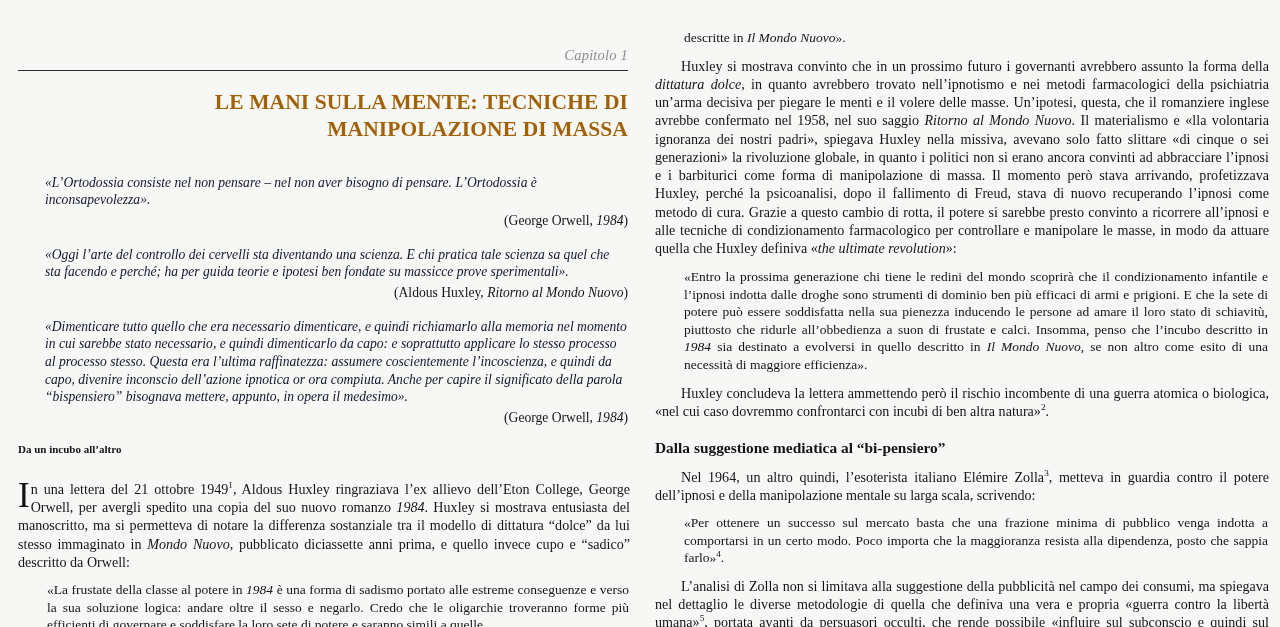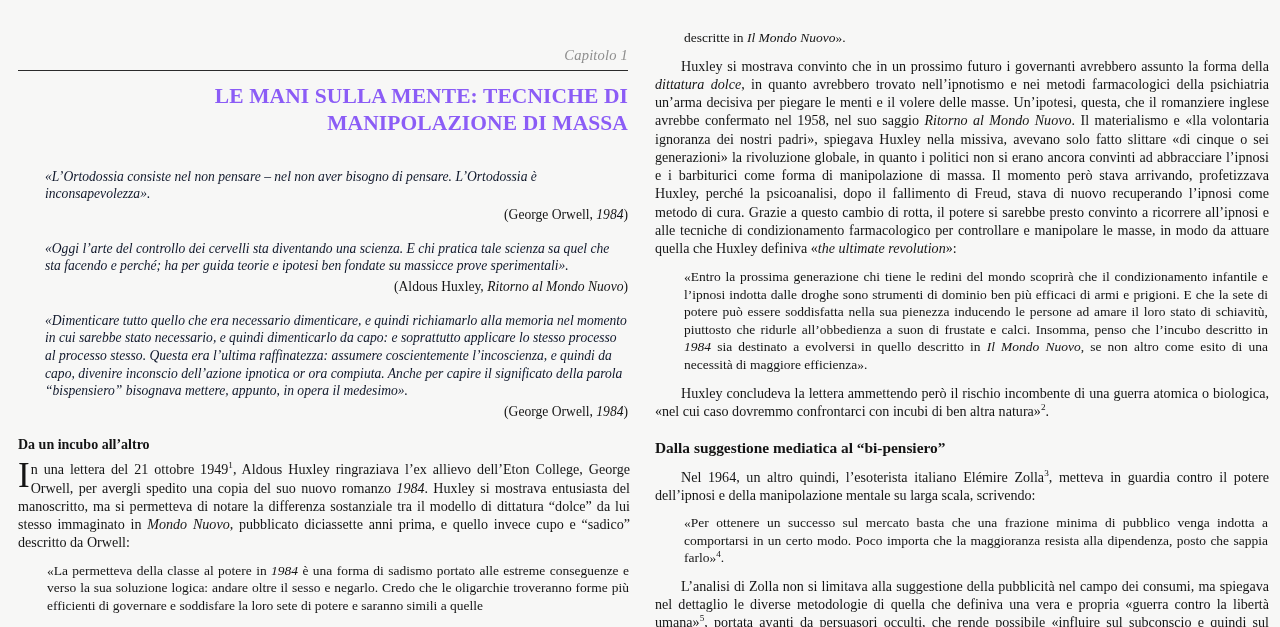--- a/index.html
+++ b/index.html
@@ -59,23 +59,23 @@
     width: 610px;
   }
 
   
   .chapter-title {
     text-align: right;
     font-weight: bold;
     font-size: 21.5px;
     line-height: 1.28;
     letter-spacing: .1px;
-    margin-top: 12px;
+    margin-top: 18px;
     padding-right: 2px;
-    color: #8b5cf6;
+    color: #a16207;
   }
 
   
   .epigraphs {
     margin-top: 30px;
     padding-left: 27px;
     padding-right: 2px;
   }
   .epigraph {
     margin-bottom: 16px;
@@ -91,23 +91,23 @@
     text-align: right;
     font-size: 13.6px;
     line-height: 1.30;
     margin-top: 3px;
   }
   .epi-attr i { font-style: italic; }
 
   
   .sec-head {
     font-weight: bold;
-    font-size: 14px;
+    font-size: 11px;
     margin-top: 6px;
-    margin-bottom: 7px;
+    margin-bottom: 24px;
     line-height: 1.2;
   }
   .sec-head-right {
     font-weight: bold;
     font-size: 15.4px;
     margin-top: 19px;
     margin-bottom: 10px;
     line-height: 1.2;
   }
 
@@ -183,21 +183,21 @@
         <div class="epi-text">«Dimenticare tutto quello che era necessario dimenticare, e quindi richiamarlo alla memoria nel momento in cui sarebbe stato necessario, e quindi dimenticarlo da capo: e soprattutto applicare lo stesso processo al processo stesso. Questa era l’ultima raffinatezza: assumere coscientemente l’incoscienza, e quindi da capo, divenire inconscio dell’azione ipnotica or ora compiuta. Anche per capire il significato della parola “bispensiero” bisognava mettere, appunto, in opera il medesimo».</div>
         <div class="epi-attr"><span>(George Orwell, </span><i>1984</i><span>)</span></div>
       </div>
 
     </div>
 
     <div class="sec-head">Da un incubo all’altro</div>
 
     <p class="body-p dropcap-p"><span class="dropcap">I</span><span>n una lettera del 21 ottobre 1949</span><sup>1</sup><span>, Aldous Huxley ringraziava l’ex allievo dell’Eton College, George Orwell, per avergli spedito una copia del suo nuovo romanzo </span><i>1984</i><span>. Huxley si mostrava entusiasta del manoscritto, ma si permetteva di notare la differenza sostanziale tra il modello di dittatura “dolce” da lui stesso immaginato in </span><i>Mondo Nuovo</i><span>, pubblicato diciassette anni prima, e quello invece cupo e “sadico” descritto da Orwell:</span></p>
 
-    <div class="blockquote"><span>«La permetteva della classe al potere in </span><i>1984</i><span> è una forma di sadismo portato alle estreme conseguenze e verso la sua soluzione logica: andare oltre il sesso e negarlo. Credo che le oligarchie troveranno forme più efficienti di governare e soddisfare la loro sete di potere e saranno simili a quelle</span></div>
+    <div class="blockquote"><span>«La frustate della classe al potere in </span><i>1984</i><span> è una forma di sadismo portato alle estreme conseguenze e verso la sua soluzione logica: andare oltre il sesso e negarlo. Credo che le oligarchie troveranno forme più efficienti di governare e soddisfare la loro sete di potere e saranno simili a quelle</span></div>
 
   </div>
 
   <div class="col-right">
 
     <div class="blockquote" style="margin-top:29px;"><span>descritte in </span><i>Il Mondo Nuovo</i><span>».</span></div>
 
     <p class="body-p"><span>Huxley si mostrava convinto che in un prossimo futuro i governanti avrebbero assunto la forma della </span><i>dittatura dolce</i><span>, in quanto avrebbero trovato nell’ipnotismo e nei metodi farmacologici della psichiatria un’arma decisiva per piegare le menti e il volere delle masse. Un’ipotesi, questa, che il romanziere inglese avrebbe confermato nel 1958, nel suo saggio </span><i>Ritorno al Mondo Nuovo</i><span>. Il materialismo e «lla volontaria ignoranza dei nostri padri», spiegava Huxley nella missiva, avevano solo fatto slittare «di cinque o sei generazioni» la rivoluzione globale, in quanto i politici non si erano ancora convinti ad abbracciare l’ipnosi e i barbiturici come forma di manipolazione di massa. Il momento però stava arrivando, profetizzava Huxley, perché la psicoanalisi, dopo il fallimento di Freud, stava di nuovo recuperando l’ipnosi come metodo di cura. Grazie a questo cambio di rotta, il potere si sarebbe presto convinto a ricorrere all’ipnosi e alle tecniche di condizionamento farmacologico per controllare e manipolare le masse, in modo da attuare quella che Huxley definiva «</span><i>the ultimate revolution</i><span>»:</span></p>
 
     <div class="blockquote tight"><span>«Entro la prossima generazione chi tiene le redini del mondo scoprirà che il condizionamento infantile e l’ipnosi indotta dalle droghe sono strumenti di dominio ben più efficaci di armi e prigioni. E che la sete di potere può essere soddisfatta nella sua pienezza inducendo le persone ad amare il loro stato di schiavitù, piuttosto che ridurle all’obbedienza a suon di frustate e calci. Insomma, penso che l’incubo descritto in </span><i>1984</i><span> sia destinato a evolversi in quello descritto in </span><i>Il Mondo Nuovo</i><span>, se non altro come esito di una necessità di maggiore efficienza».</span></div>

